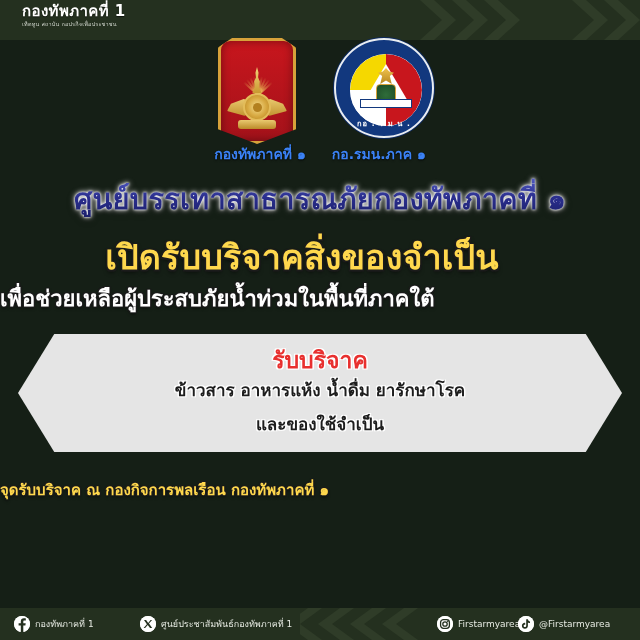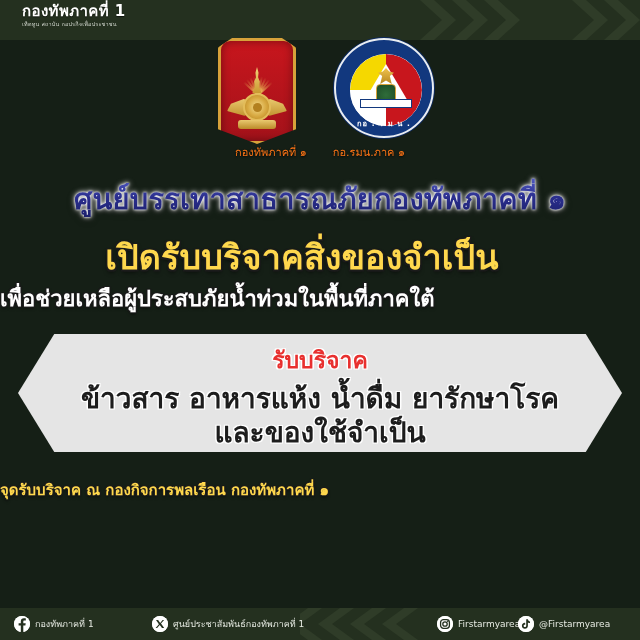--- a/index.html
+++ b/index.html
@@ -141,21 +141,21 @@
   }
   .isoc-bottom-text{
     position:absolute; left:0; right:0; bottom:7px;
     text-align:center; color:#ffffff; font-size:7.5px; font-weight:bold;
     letter-spacing:1px;
   }
 
   .emblem-captions{
     position:absolute; top:143px; left:0; width:640px;
     display:flex; justify-content:center; gap:26px;
-    color:#f97316; font-size:11px; font-weight:normal;
+    color:#3b82f6; font-size:14px; font-weight:bold;
     text-shadow:0 1px 2px rgba(0,0,0,.8);
   }
 
   
   .title-main{
     position:absolute; top:176px; left:0; width:640px; text-align:center;
     font-size:29px; font-weight:bold;
     color:#2b2f8f;
     background:linear-gradient(180deg,#5560c8 0%,#2b2f8f 45%,#171b63 100%);
     -webkit-background-clip:text; background-clip:text;
@@ -191,21 +191,21 @@
   }
   .hex-head{
     position:absolute; top:8px; left:0; width:604px; text-align:center;
     font-size:23px; font-weight:bold; color:#e8302f;
     text-shadow:
       -1.3px -1.3px 0 #ffffff, 1.3px -1.3px 0 #ffffff,
       -1.3px 1.3px 0 #ffffff, 1.3px 1.3px 0 #ffffff;
   }
   .hex-line{
     position:absolute; left:0; width:604px; text-align:center;
-    font-size:28px; font-weight:bold; color:#1d1d1d;
+    font-size:17px; font-weight:bold; color:#1d1d1d;
     text-shadow:
       -1.2px -1.2px 0 #ffffff, 1.2px -1.2px 0 #ffffff,
       -1.2px 1.2px 0 #ffffff, 1.2px 1.2px 0 #ffffff;
   }
   .hex-line.a{ top:42px; }
   .hex-line.b{ top:76px;text-align:center; }
 
   
   .dropoff{
     position:absolute; top:478px; left:0; width:640px; 
@@ -232,21 +232,21 @@
   }
   .footer-chevrons{
     position:absolute; top:0; left:300px; width:130px; height:32px;
     overflow:hidden;
   }
   .footer-items{
     position:absolute; inset:0; display:flex; align-items:center;
   }
   .fitem{ display:flex; align-items:center; gap:5px; }
   .fitem.fb{ position:absolute; left:14px; }
-  .fitem.x { position:absolute; left:140px;padding-left:12px; }
+  .fitem.x { position:absolute; left:128px;padding-left:12px; }
   .fitem.ig{ position:absolute; left:428px;padding-left:9px; }
   .fitem.tt{ position:absolute; left:518px; }
   .sicon{
     width:16px; height:16px; border-radius:50%;
     background:#ffffff; color:#24301f;
     display:flex; align-items:center; justify-content:center;
     font-size:10px; font-weight:bold; line-height:1;
     flex:0 0 auto;
   }
   .sicon svg{ display:block; }

